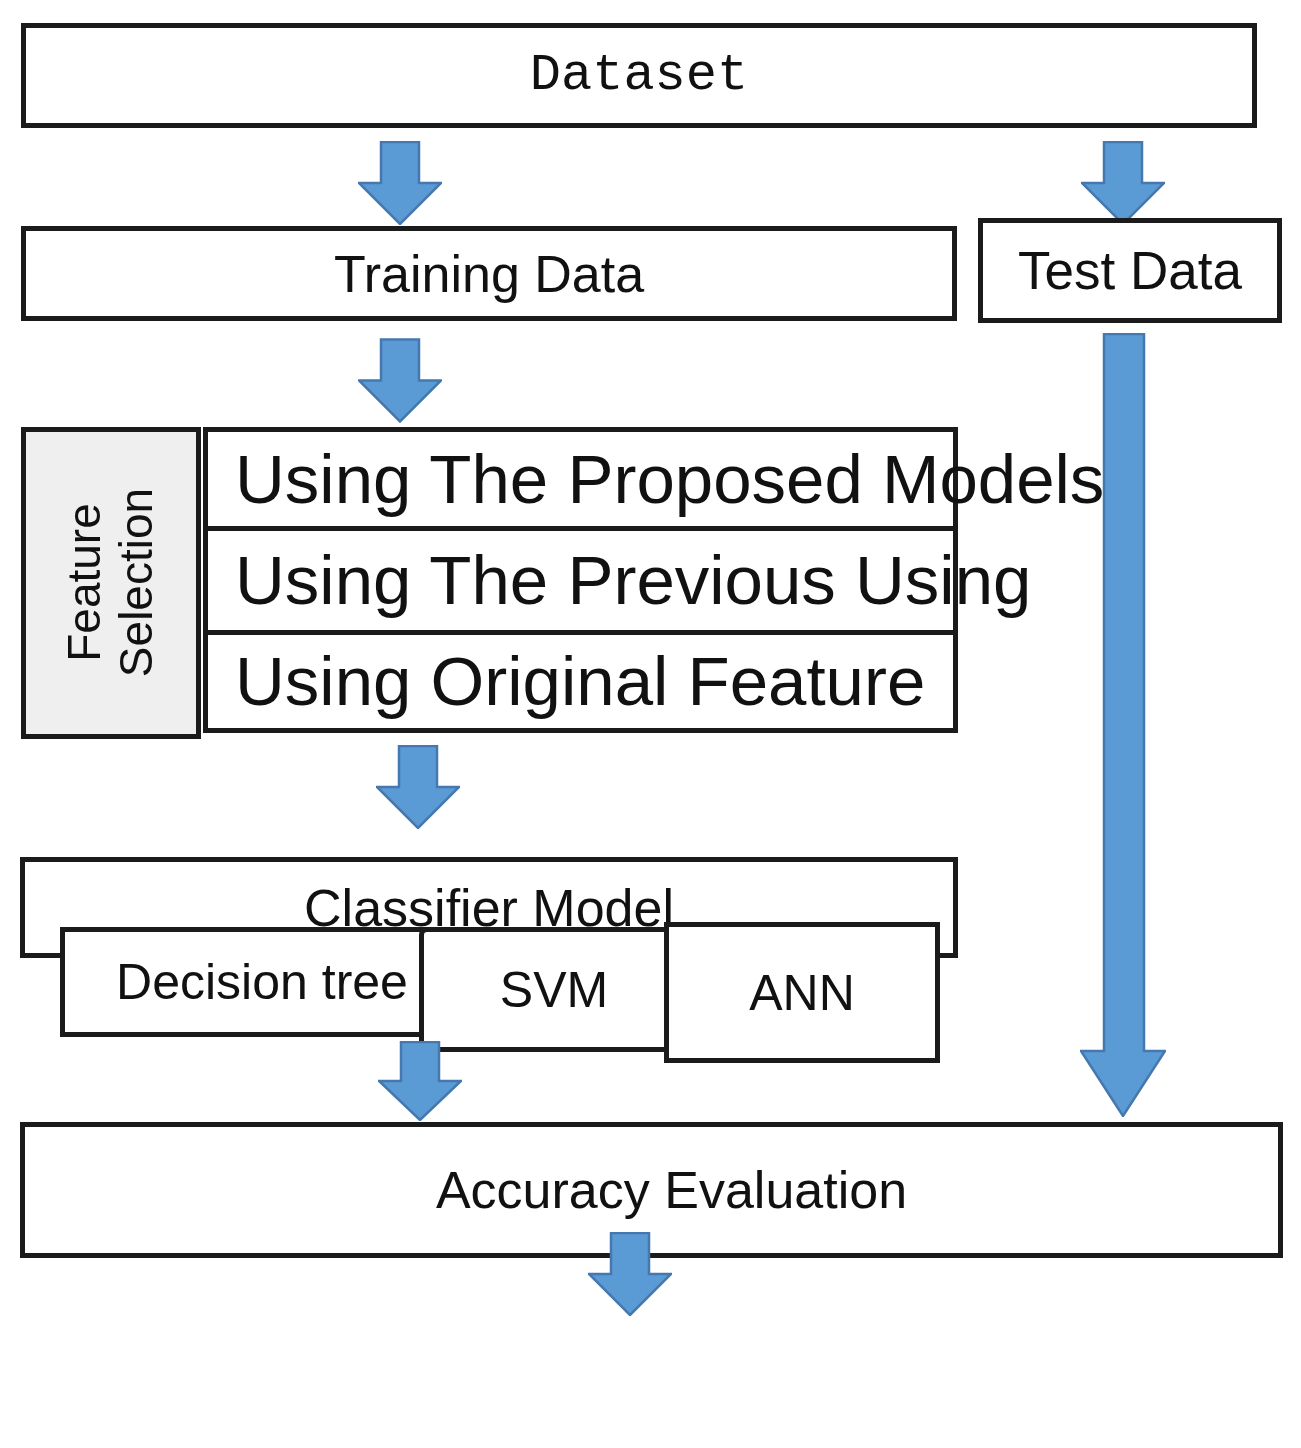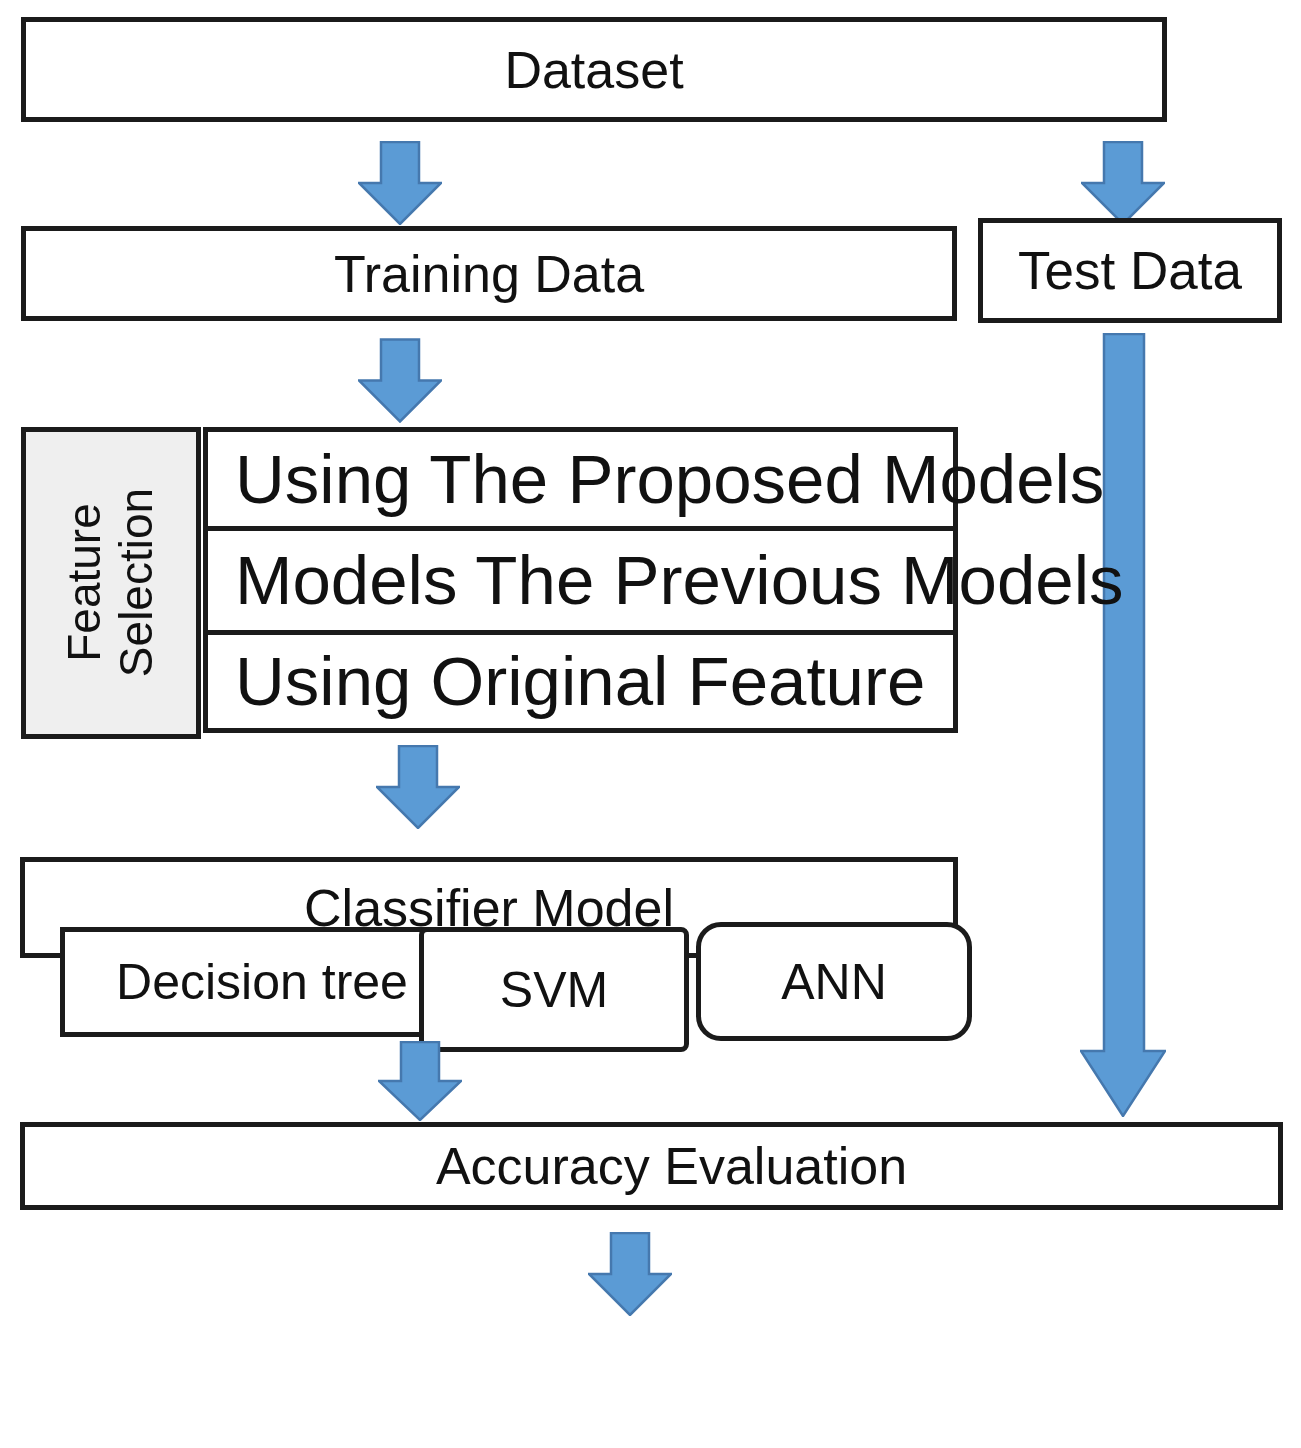--- a/index.html
+++ b/index.html
@@ -21,21 +21,21 @@
     align-items: center;
     justify-content: center;
     font-size: 52px;
     line-height: 1;
     white-space: nowrap;
   }
   .box.left-align {
     justify-content: flex-start;
     padding-left: 27px;
   }
-  .b-dataset   { left: 21px;  top: 17px;   width: 1146px; height: 105px; }
+  .b-dataset   { left: 21px;  top: 23px;   width: 1236px; height: 105px; font-family: Liberation Mono, monospace; }
   .b-training  { left: 21px;  top: 226px;  width: 936px;  height: 95px; }
   .b-test      { left: 978px; top: 218px;  width: 304px;  height: 105px; font-size: 53px; }
   .fs-label    {
     left: 21px; top: 427px; width: 180px; height: 312px;
     background: var(--feature-label-bg, #efefef);
   }
   .fs-label .rot {
     transform: rotate(-90deg);
     width: 300px;
     text-align: center;
@@ -43,22 +43,22 @@
     line-height: 1.12;
     white-space: normal;
   }
   .fs-row-1 { left: 203px; top: 427px; width: 755px; height: 104px; }
   .fs-row-2 { left: 203px; top: 526px; width: 755px; height: 109px; }
   .fs-row-3 { left: 203px; top: 630px; width: 755px; height: 103px; }
   .fs-row-1, .fs-row-2, .fs-row-3 { font-size: 69px; }
   .clf-header { left: 20px;  top: 831px; width: 938px; height: 101px; margin-top: 26px; }
   .clf-c1     { left: 20px;  top: 927px; width: 404px; height: 110px; font-size: 50px; margin-left: 40px; }
   .clf-c2     { left: 419px; top: 927px; width: 270px; height: 125px; font-size: 50px; border-radius: 8px; }
-  .clf-c3     { left: 696px; top: 922px; width: 276px; height: 119px; font-size: 50px; z-index: 2; border-radius: 25px; }
-  .b-accuracy { left: 20px;  top: 1122px; width: 1263px; height: 88px; padding-left: 40px; }
+  .clf-c3     { left: 664px; top: 922px; width: 276px; height: 141px; font-size: 50px; z-index: 2; }
+  .b-accuracy { left: 20px;  top: 1122px; width: 1263px; height: 136px; padding-left: 40px; }
   .b-compare  { left: 20px;  top: 1318px; width: 1263px; height: 106px; }
   .arrow { position: absolute; display: block; }
   .arrow polygon {
     fill: var(--arrow-fill, #5b9bd5);
     stroke: var(--arrow-stroke, #4578ae);
     stroke-width: 2.5;
     stroke-linejoin: miter;
   }
   .ar-1 { left: 358px;  top: 141px;  width: 84px; height: 84px; }
   .ar-2 { left: 1081px; top: 141px;  width: 84px; height: 84px; }
@@ -101,21 +101,21 @@
     <polygon points="24,1 64,1 64,718 85,718 43,783 1,718 24,718"></polygon>
   </svg>
 
   <div class="box fs-label">
     <div class="rot">Feature Selection</div>
   </div>
   <div class="box left-align fs-row-1">
     <span>Using The Proposed Models</span>
   </div>
   <div class="box left-align fs-row-2">
-    <span>Models The Previous Models</span>
+    <span>Using The Previous Using</span>
   </div>
   <div class="box left-align fs-row-3">
     <span>Using Original Feature</span>
   </div>
 
   <svg class="arrow ar-4" viewBox="0 0 84 84">
     <polygon points="23,1 61,1 61,42 83,42 42,83 1,42 23,42"></polygon>
   </svg>
 
   <div class="box clf-header">

